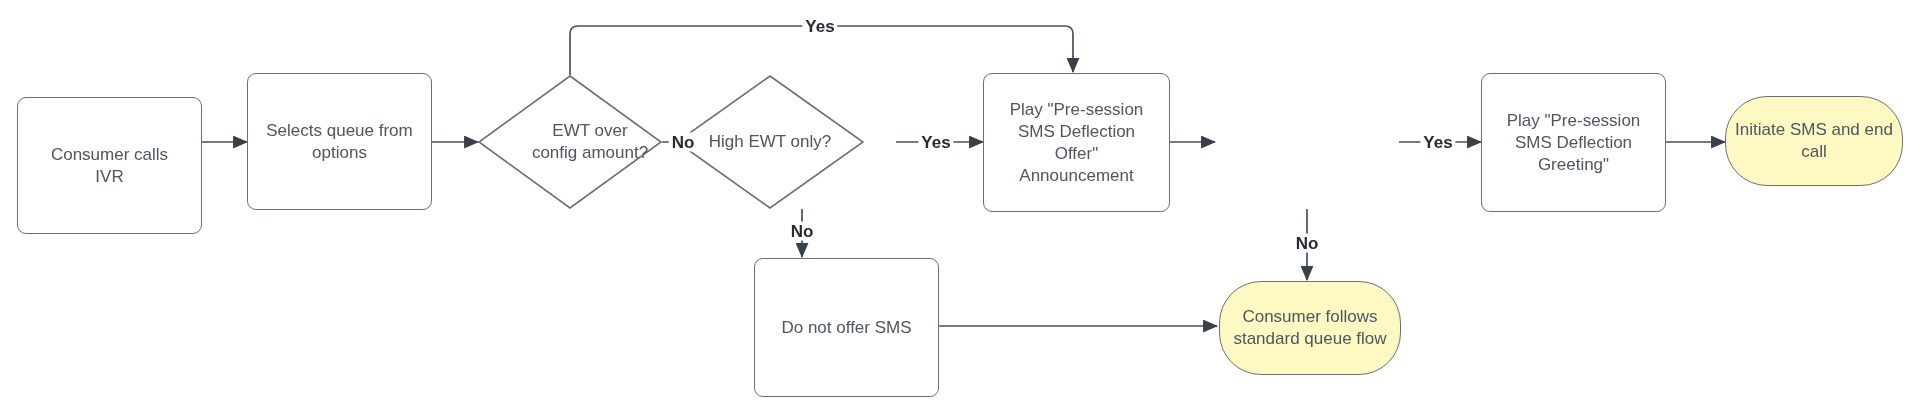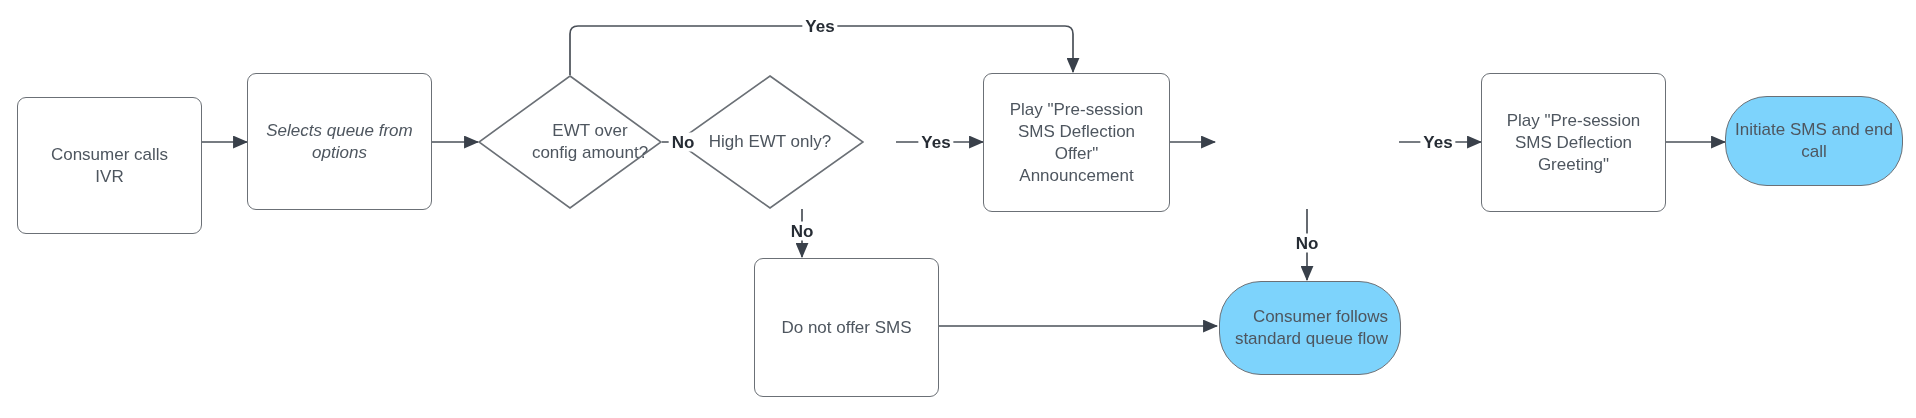--- a/index.html
+++ b/index.html
@@ -28,21 +28,21 @@
     color:var(--node-text);
     font-size:17px;line-height:22px;
     background:transparent;
   }
   .rect{
     background:#fff;
     border:1.6px solid var(--shape-border);
     border-radius:9px;
   }
   .stadium{
-    background:#7dd3fc;
+    background:#fef9c3;
     border:1.6px solid var(--shape-border);
     border-radius:42px;
   }
   .diamond{background:transparent;}
   .diamond svg{position:absolute;left:0;top:0;width:100%;height:100%;}
   .diamond polygon{fill:#fff;stroke:var(--shape-border);stroke-width:1.6px;}
   .node-label{position:relative;z-index:2;}
   .edge-label{
     position:absolute;
     transform:translate(-50%,-50%);
@@ -77,21 +77,21 @@
     <path class="wire" d="M802,209 L802,257" marker-end="url(#arrow)"></path>
     <path class="wire" d="M1307,209 L1307,280" marker-end="url(#arrow)"></path>
     <path class="wire" d="M893,326 L1217,326" marker-end="url(#arrow)"></path>
   </svg>
 
   <div class="node rect" style="left:17px;top:73px;width:183px;height:135px;margin-top:24px;">
     <div class="node-label" style="max-width:130px;">Consumer calls IVR</div>
   </div>
 
   <div class="node rect" style="left:247px;top:73px;width:183px;height:135px;">
-    <div class="node-label" style="max-width:160px;font-style:italic;">Selects queue from options</div>
+    <div class="node-label" style="max-width:160px;">Selects queue from options</div>
   </div>
 
   <div class="node diamond" style="left:478px;top:75px;width:184px;height:134px;">
     <svg viewBox="0 0 184 134" preserveAspectRatio="none">
       <polygon points="92,1 183,67 92,133 1,67"></polygon>
     </svg>
     <div class="node-label" style="max-width:118px;margin-left:40px;">EWT over config amount?</div>
   </div>
 
   <div class="node diamond" style="left:676px;top:75px;width:188px;height:134px;">
@@ -112,21 +112,21 @@
 
   <div class="node stadium" style="left:1725px;top:96px;width:176px;height:88px;">
     <div class="node-label" style="max-width:164px;">Initiate SMS and end call</div>
   </div>
 
   <div class="node rect" style="left:710px;top:258px;width:183px;height:137px;margin-left:44px;">
     <div class="node-label" style="max-width:150px;">Do not offer SMS</div>
   </div>
 
   <div class="node stadium" style="left:1219px;top:281px;width:180px;height:92px;">
-    <div class="node-label" style="max-width:156px;text-align:right;">Consumer follows standard queue flow</div>
+    <div class="node-label" style="max-width:156px;">Consumer follows standard queue flow</div>
   </div>
 
   <div class="edge-label" style="left:820px;top:26px;">Yes</div>
   <div class="edge-label" style="left:683px;top:142px;">No</div>
   <div class="edge-label" style="left:936px;top:142px;">Yes</div>
   <div class="edge-label" style="left:802px;top:231px;">No</div>
   <div class="edge-label" style="left:1438px;top:142px;">Yes</div>
   <div class="edge-label" style="left:1307px;top:243px;">No</div>
 
 </div>

